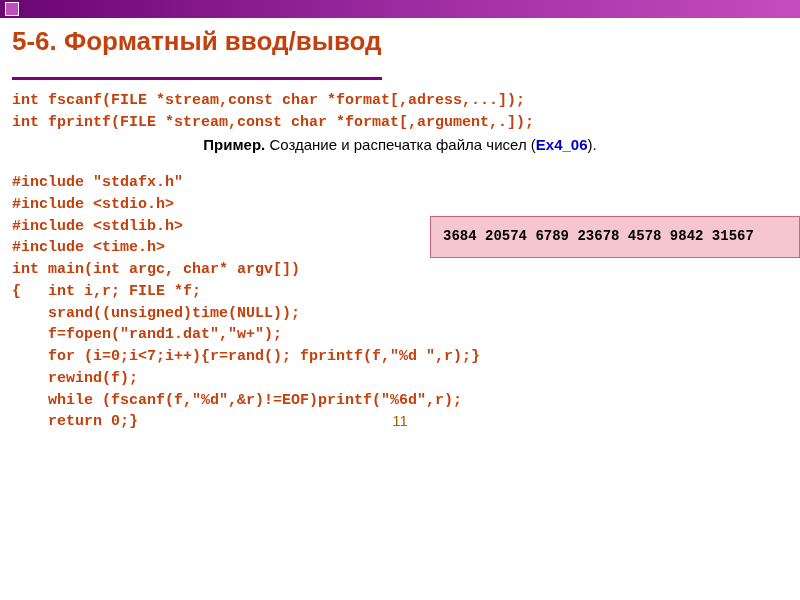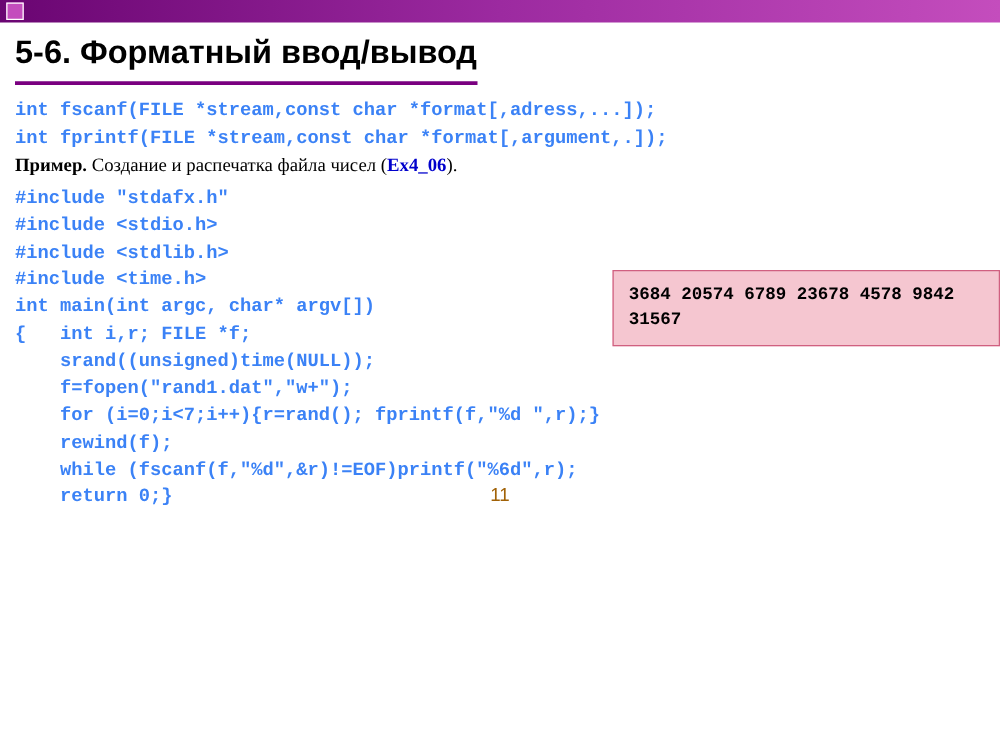--- a/index.html
+++ b/index.html
@@ -31,62 +31,63 @@
     }
 
     .content {
       padding: 8px 12px 8px 12px;
       position: relative;
     }
 
     .slide-title {
       font-size: 26px;
       font-weight: bold;
-      color: #000000;
+      color: #c2410c;
       margin-bottom: 10px;
       border-bottom: 3px solid #7a0080;
-      padding-bottom: 8px;
+      padding-bottom: 20px;
       display: inline-block;
     }
 
     .code-line {
       font-family: 'Courier New', Courier, monospace;
       font-size: 15px;
       font-weight: bold;
-      color: #3b82f6;
+      color: #c2410c;
       line-height: 1.45;
       white-space: pre;
     }
 
     .text-normal {
-      font-family: Liberation Serif, serif;
+      font-family: Liberation Sans, sans-serif;
       font-size: 15px;
       color: #000;
       line-height: 1.5;
-      margin-bottom: 4px;
+      margin-bottom: 16px;
+      text-align: center;
     }
 
     .text-bold {
       font-weight: bold;
     }
 
     .link-blue {
       color: #0000cc;
       font-weight: bold;
     }
 
     .code-block {
       margin-top: 4px;
     }
 
     .popup-box {
       position: absolute;
       top: 198px;
       right: 0px;
-      width: 310px;
+      width: 370px;
       background: #f5c6d0;
       border: 1px solid #d06080;
       padding: 10px 12px;
       font-family: 'Courier New', Courier, monospace;
       font-size: 14px;
       font-weight: bold;
       color: #000;
       z-index: 10;
       line-height: 1.4;
     }

